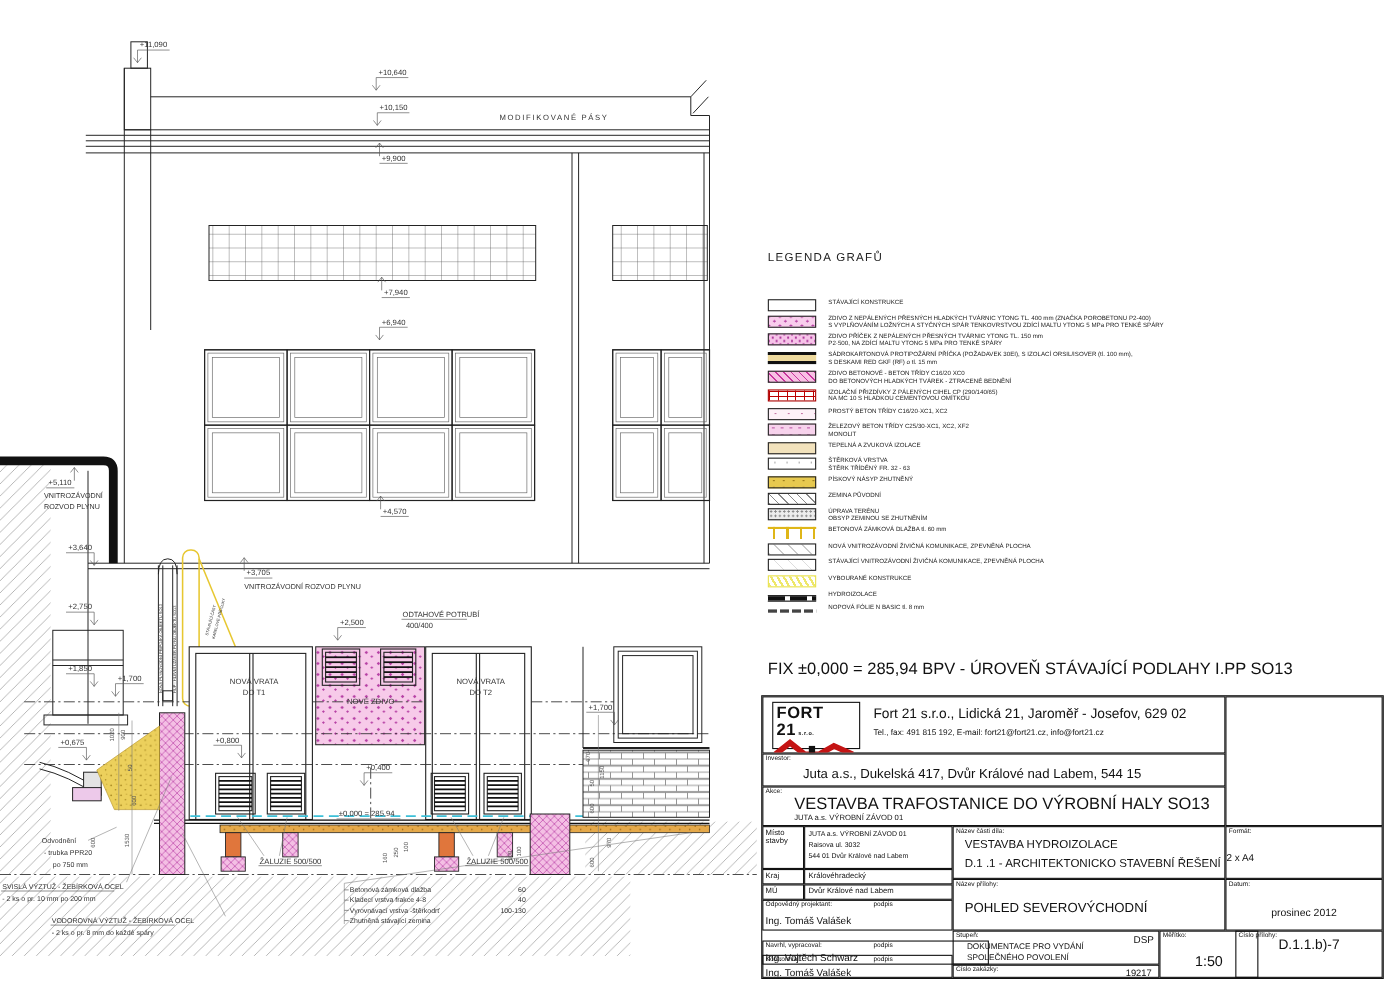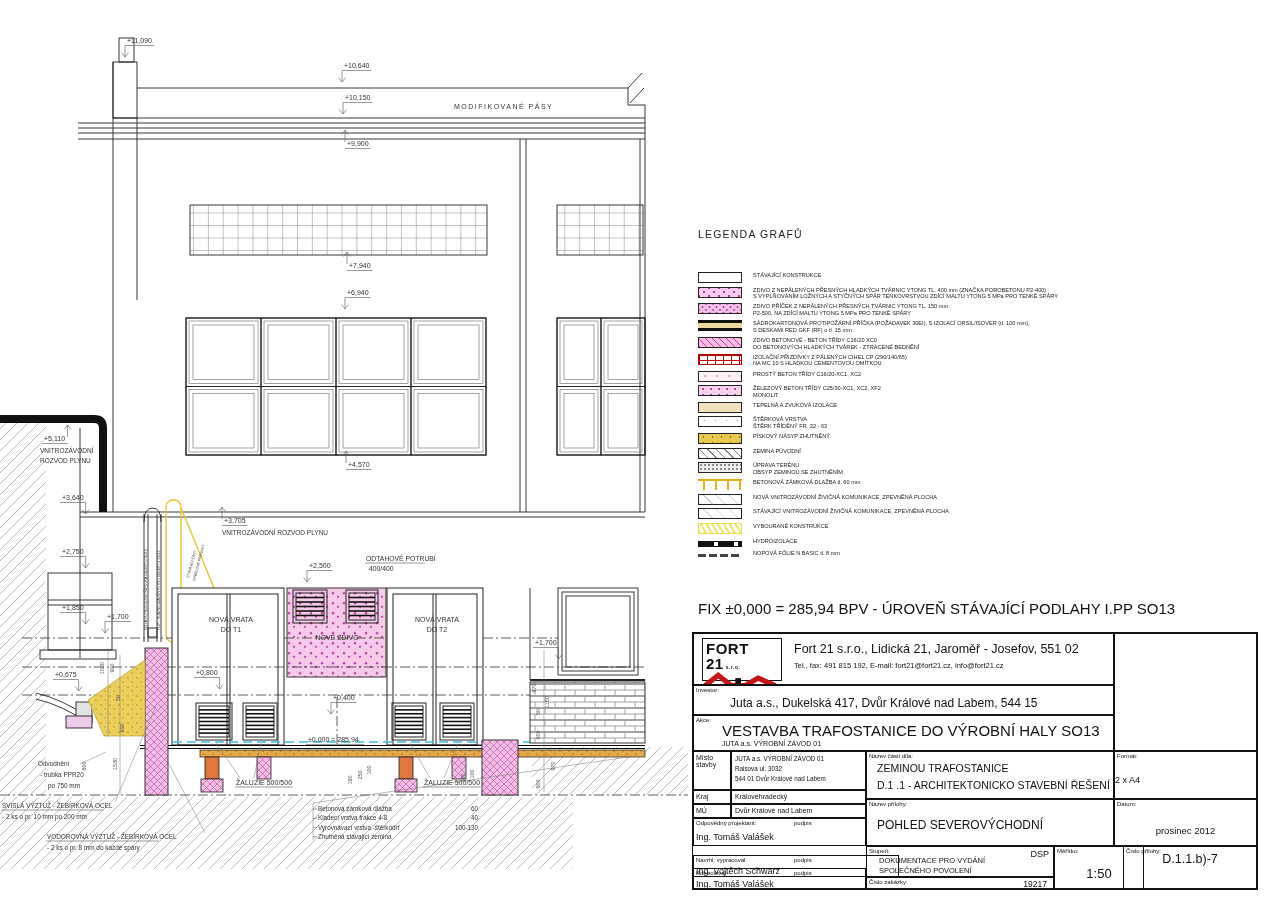--- a/index.html
+++ b/index.html
@@ -587,21 +587,21 @@
 <div class="tb">
 
   <div class="cell" style="left:0;top:0;width:421px;height:52px">
     <div class="logo-box">
       <div class="logo-txt"><span>FORT 21</span><span class="logo-sub">s.r.o.</span></div>
       <svg width="76" height="18" viewBox="0 0 80 18">
         <path d="M2,15 L16,4 L30,15 H44 L58,7 L76,15" stroke="#c41414" stroke-width="5.5" fill="none"></path>
         <rect x="34" y="7" width="6" height="8" fill="#111"></rect>
       </svg>
     </div>
-    <div class="tb-co1">Fort 21 s.r.o., Lidická 21, Jaroměř - Josefov, 551 02</div>
+    <div class="tb-co1">Fort 21 s.r.o., Lidická 21, Jaroměř - Josefov, 629 02</div>
     <div class="tb-co2">Tel., fax: 491 815 192,  E-mail: fort21@fort21.cz, info@fort21.cz</div>
   </div>
   <div class="cell" style="left:421px;top:0;width:143px;height:118px"></div>
 
   <div class="cell" style="left:0;top:52px;width:421px;height:30px">
     <span class="lbl">Investor:</span>
     <div class="abs nowrap" style="left:36px;top:10px;font-size:12px">Juta a.s., Dukelská 417, Dvůr Králové nad Labem, 544 15</div>
   </div>
 
   <div class="cell" style="left:0;top:82px;width:421px;height:36px">
@@ -643,21 +643,21 @@
     <div class="abs nowrap" style="left:2px;top:10px;font-size:9px">Ing. Vojtěch Schwarz</div>
   </div>
   <div class="cell" style="left:0;top:235px;width:173px;height:21px">
     <span class="lbl">Kontroloval:</span>
     <span class="lbl" style="left:100px">podpis</span>
     <div class="abs nowrap" style="left:2px;top:10px;font-size:9px">Ing. Tomáš Valášek</div>
   </div>
 
   <div class="cell" style="left:173px;top:118px;width:248px;height:48px">
     <span class="lbl">Název části díla:</span>
-    <div class="abs nowrap" style="left:10px;top:10px;font-size:10.5px">ZEMINOU TRAFOSTANICE</div>
+    <div class="abs nowrap" style="left:10px;top:10px;font-size:10.5px">VESTAVBA HYDROIZOLACE</div>
     <div class="abs nowrap" style="left:10px;top:27px;font-size:10.5px">D.1 .1 - ARCHITEKTONICKO STAVEBNÍ ŘEŠENÍ</div>
   </div>
   <div class="cell" style="left:173px;top:213px;width:188px;height:31px">
     <span class="lbl">Stupeň:</span>
     <div class="abs" style="right:4px;top:2px;font-size:9px">DSP</div>
     <div class="abs nowrap" style="left:12px;top:9px;font-size:7.5px">DOKUMENTACE PRO VYDÁNÍ</div>
     <div class="abs nowrap" style="left:12px;top:19px;font-size:7.5px">SPOLEČNÉHO POVOLENÍ</div>
   </div>
   <div class="cell" style="left:173px;top:166px;width:248px;height:47px">
     <span class="lbl">Název přílohy:</span>

